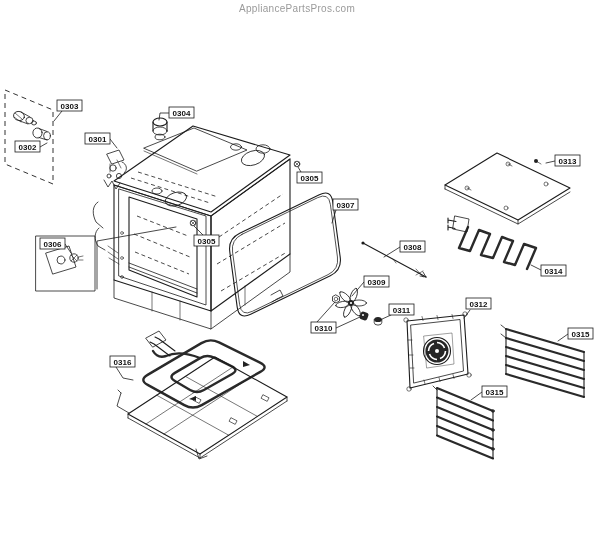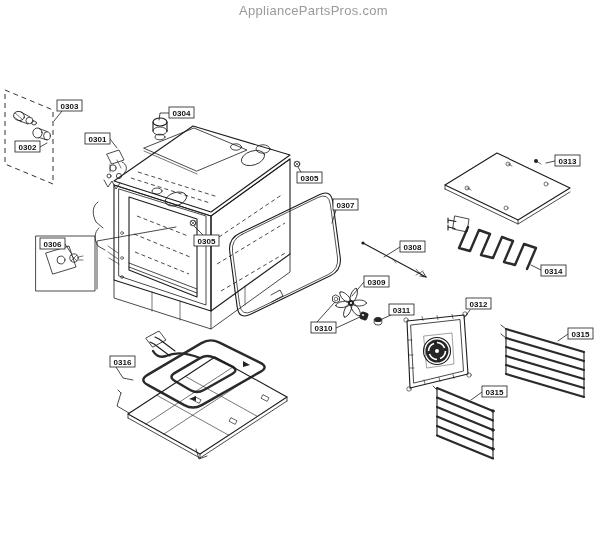--- a/index.html
+++ b/index.html
@@ -1,18 +1,18 @@
 <!DOCTYPE html>
 <html><head>
 <meta charset="utf-8">
 <style>
   html,body{margin:0;padding:0;background:#fff;}
   .stage{position:relative;width:600px;height:533px;background:#fff;overflow:hidden;
          font-family:"Liberation Sans",sans-serif;}
-  .watermark{position:absolute;left:239px;top:3px;font-size:13px;letter-spacing:.3px;
+  .watermark{position:absolute;left:239px;top:3px;font-size:10px;letter-spacing:.3px;
              color:#9a9a9a;user-select:none;}
   svg{position:absolute;left:0;top:0;}
   .ln{stroke:#1c1c1c;fill:none;stroke-width:1.1;stroke-linecap:round;stroke-linejoin:round;}
   .thin{stroke-width:.8;}
   .vthin{stroke-width:.6;}
   .dash{stroke:#1c1c1c;fill:none;stroke-width:.8;stroke-dasharray:4 3;}
   .dash2{stroke:#1c1c1c;fill:none;stroke-width:.9;stroke-dasharray:5 4;}
   .tube{stroke:#2a2a2a;fill:none;stroke-width:2.4;stroke-linecap:round;stroke-linejoin:round;}
   .bar{stroke:#2a2a2a;fill:none;stroke-width:2.1;stroke-linecap:round;}
   .darkfill{fill:#262626;stroke:none;}

